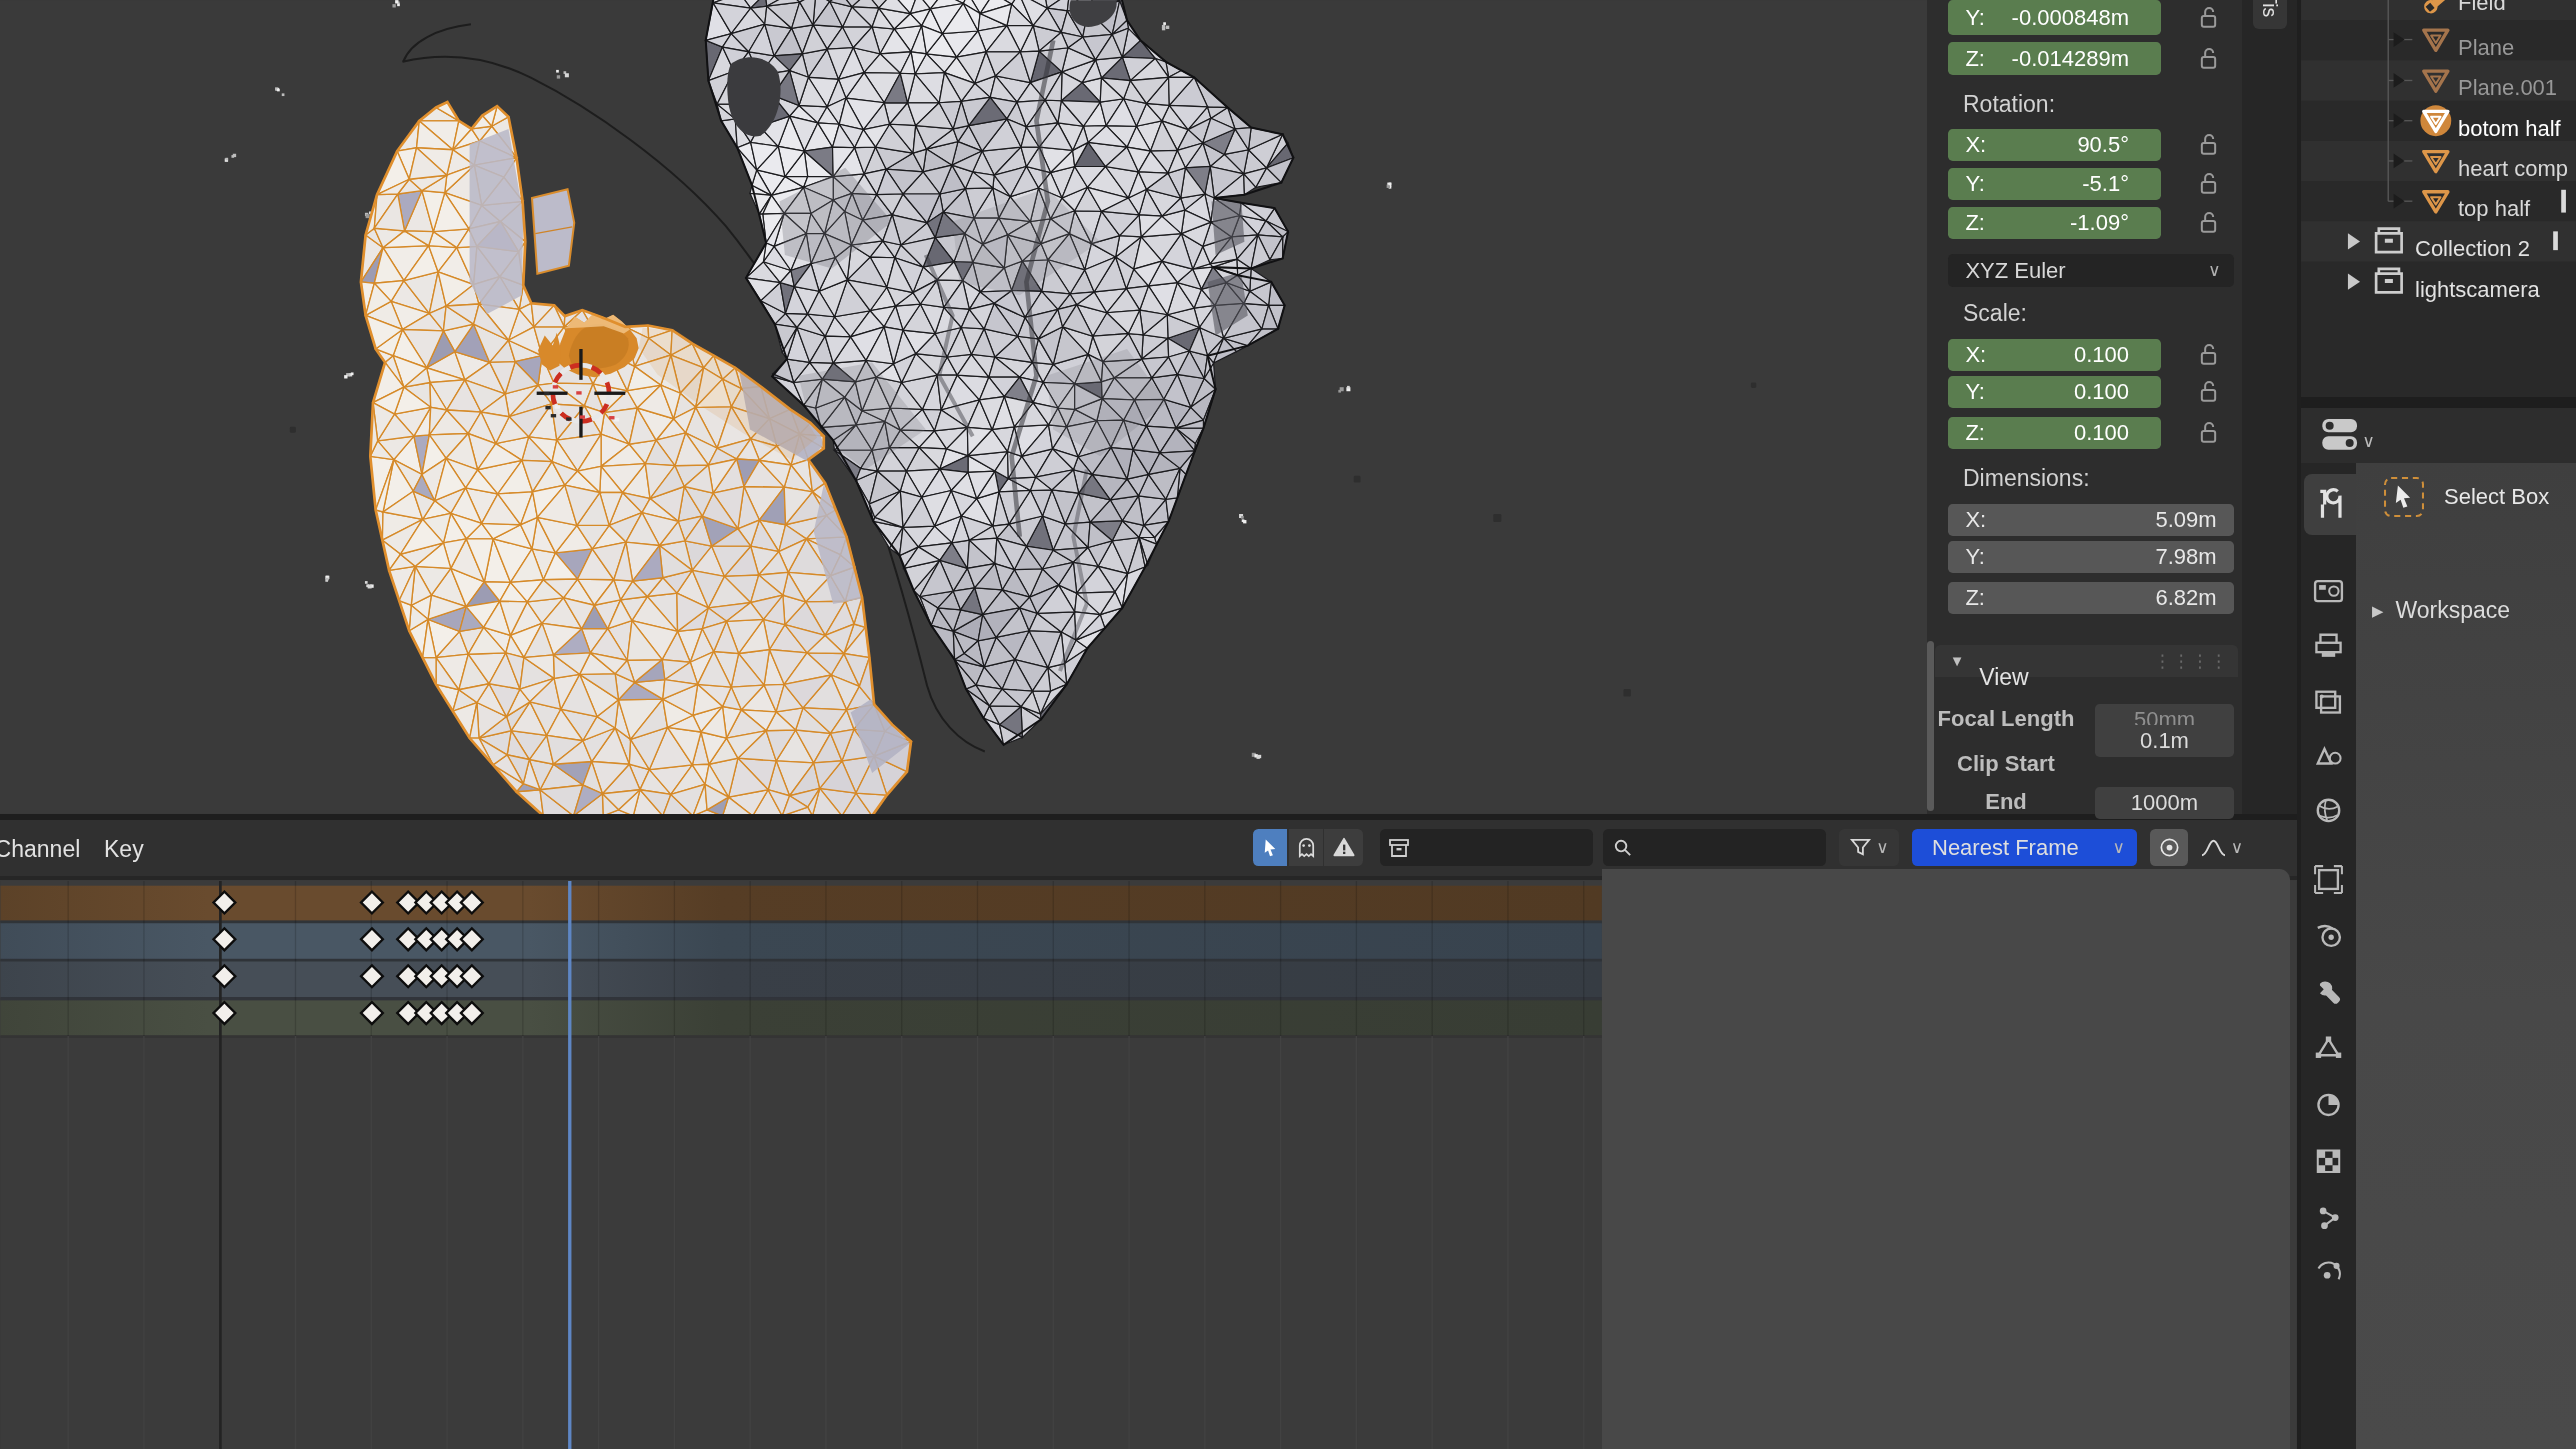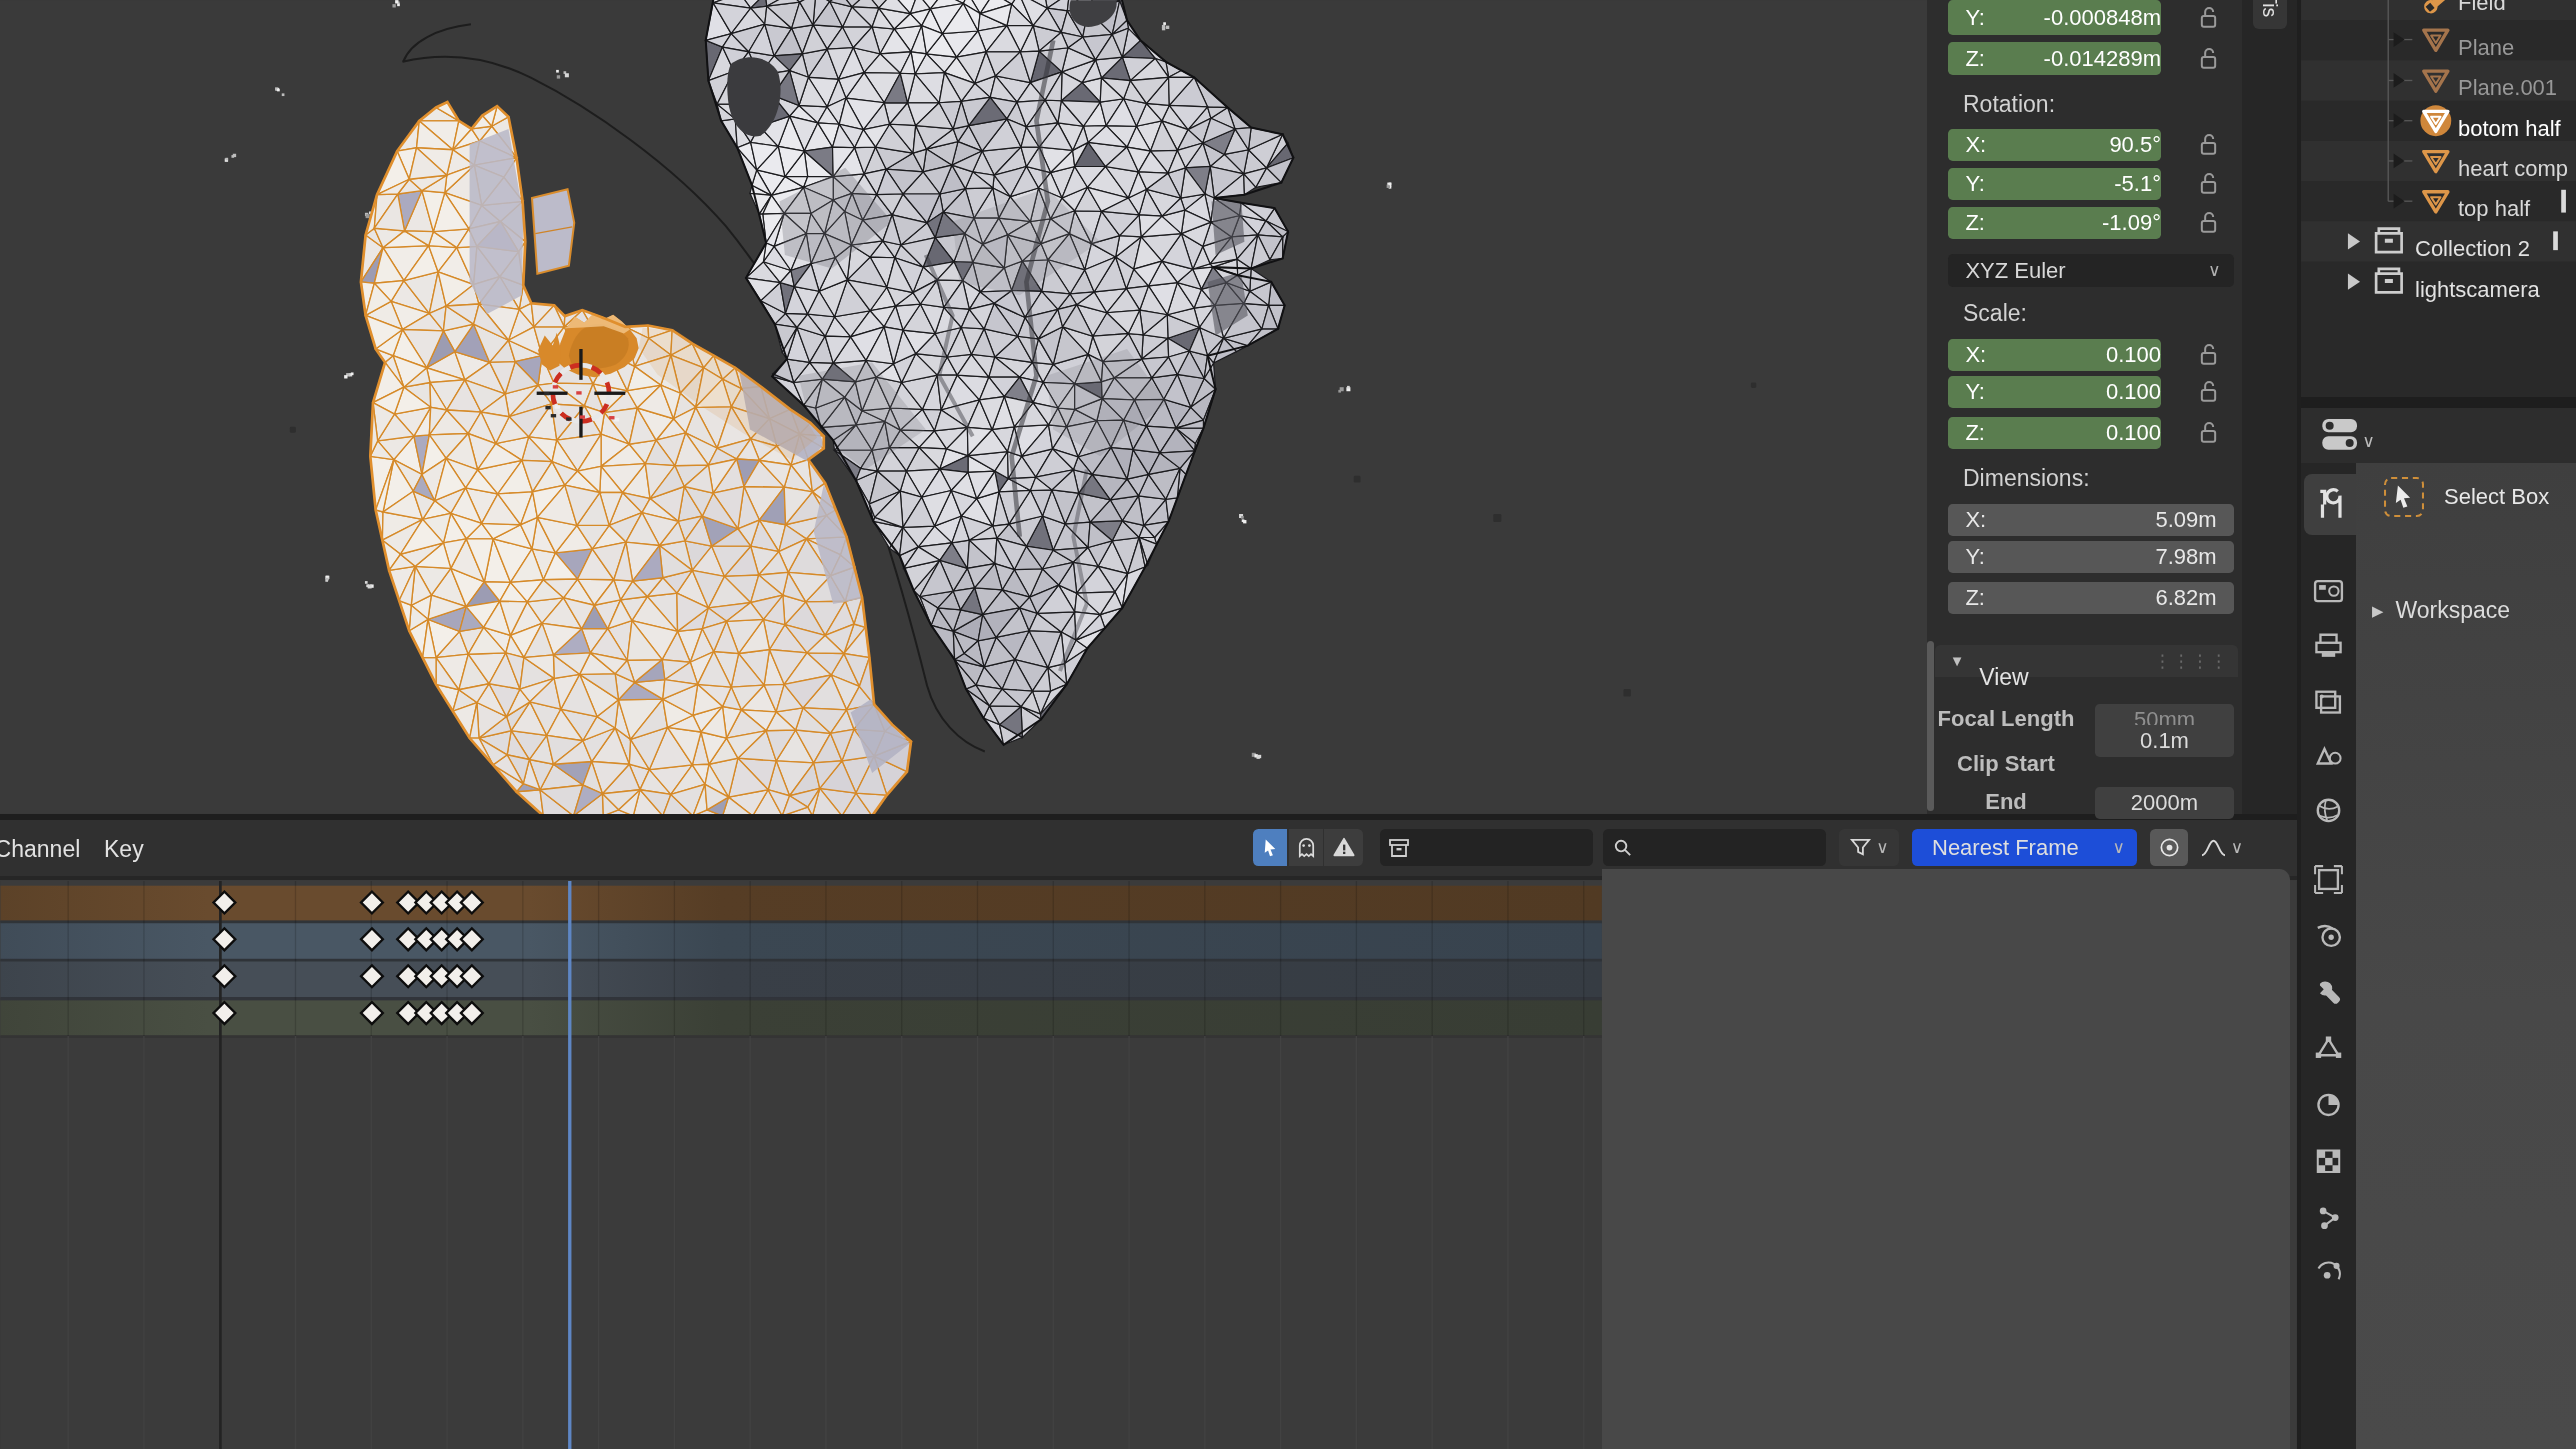--- a/index.html
+++ b/index.html
@@ -11,21 +11,21 @@
 
 .npanel { position:absolute; left:1927px; top:0; width:315px; height:814px; background:#2d2d2d; }
 .nstrip { position:absolute; left:2242px; top:0; width:55px; height:814px; background:#262626; }
 .ntab { position:absolute; left:2253px; top:-10.7px; width:34px; height:40px; background:#363636;
   border-radius:6px; overflow:hidden; }
 .ntab span { position:absolute; left:5.4px; top:2.7px; color:#e2e2e2; font-size:19.5px;
   writing-mode:vertical-rl; }
 .gf { position:absolute; left:21px; width:213px; background:#5a7d4f; border-radius:4.7px;
   display:flex; align-items:center; color:#fff; font-size:22px; }
 .gf .gl { margin-left:17.4px; }
-.gf .gv { margin-left:auto; margin-right:0; }
+.gf .gv { margin-left:auto; margin-right:32px; }
 .df { position:absolute; left:21px; width:286px; height:32px; background:#575757; border-radius:4.7px;
   display:flex; align-items:center; color:#e8e8e8; font-size:22px; }
 .df .gl { margin-left:17.4px; }
 .df .gv { margin-left:auto; margin-right:17.4px; }
 .plabel { position:absolute; left:36px; color:#d2d2d2; font-size:23px; }
 .drop { position:absolute; left:21px; width:286px; height:33px; background:#242424; border-radius:4.7px;
   display:flex; align-items:center; color:#d8d8d8; font-size:22px;text-align:center; }
 .drop span:first-child { margin-left:17.4px; }
 .chev { margin-left:auto; margin-right:13.4px; color:#b0b0b0; font-size:17.4px; }
 .vhead { position:absolute; left:8px; top:645px; width:303px; height:32px; background:#353535;
@@ -1886,21 +1886,21 @@
 <div class="vhead">
         <span class="tri">▼</span>
         <span class="vtitle">View</span>
         <span class="dots">⋮⋮⋮⋮</span>
       </div>
 <div class="vlabel" style="top:706px">Focal Length</div>
       <div class="vfield dim" style="top:704px">50mm</div>
 <div class="vlabel" style="top:751px">Clip Start</div>
       <div class="vfield" style="top:725px">0.1m</div>
 <div class="vlabel" style="top:789px">End</div>
-      <div class="vfield" style="top:787px">2000m</div>
+      <div class="vfield" style="top:787px">1000m</div>
 </div>
 <div class="nstrip"></div>
 <div class="ntab">
       <span>Tis</span>
     </div>
 <div style="position:absolute;left:1927px;top:641px;width:7.4px;height:170px;background:#5a5a5a;border-radius:4px"></div>
 <div class="dhdr">
 <span class="menu" style="left:-5.4px">Channel</span>
 <span class="menu" style="left:104px">Key</span>
 <div class="btn" style="left:1253px;width:34px;background:#4e7fbf;border-radius:5.4px 0 0 5.4px">

